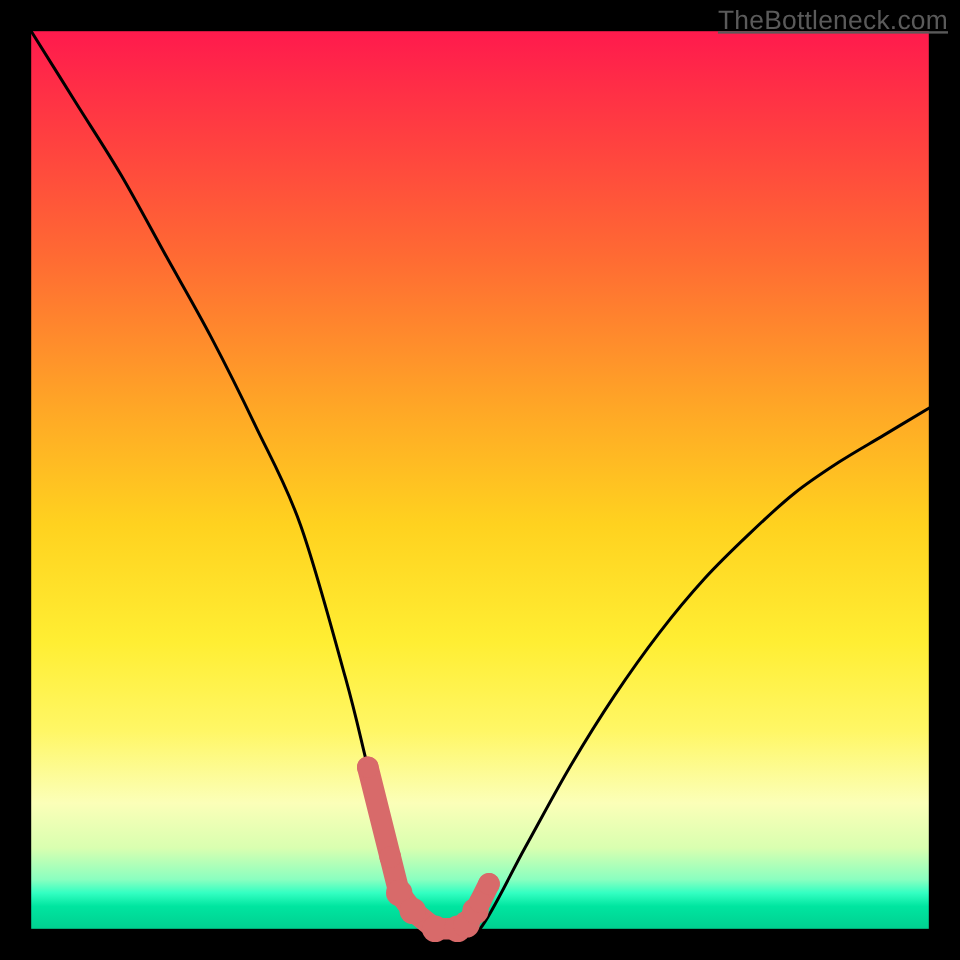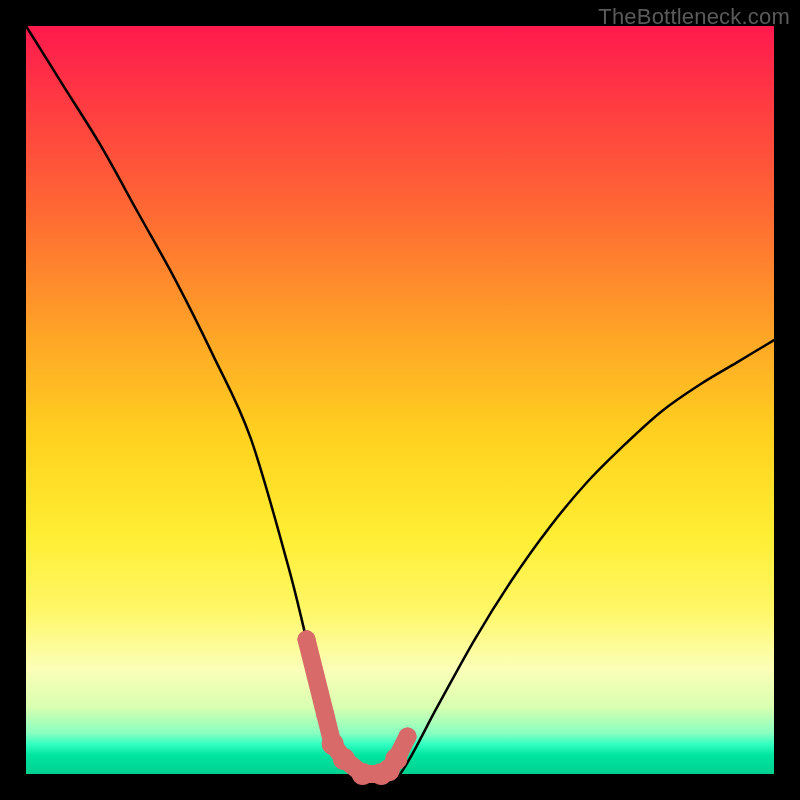--- a/index.html
+++ b/index.html
@@ -40,20 +40,21 @@
       #00e5a0 97.5%,
       #00d090 100%);
   }
   .attribution {
     position: absolute;
     top: 4px;
     right: 10px;
     color: #5a5a5a;
     font-size: 22px;
     letter-spacing: 0.2px;
+    text-decoration: underline;
   }
   svg.curve {
     position: absolute;
     left: 0;
     top: 0;
     width: 748px;
     height: 748px;
     overflow: visible;
   }
 </style>

